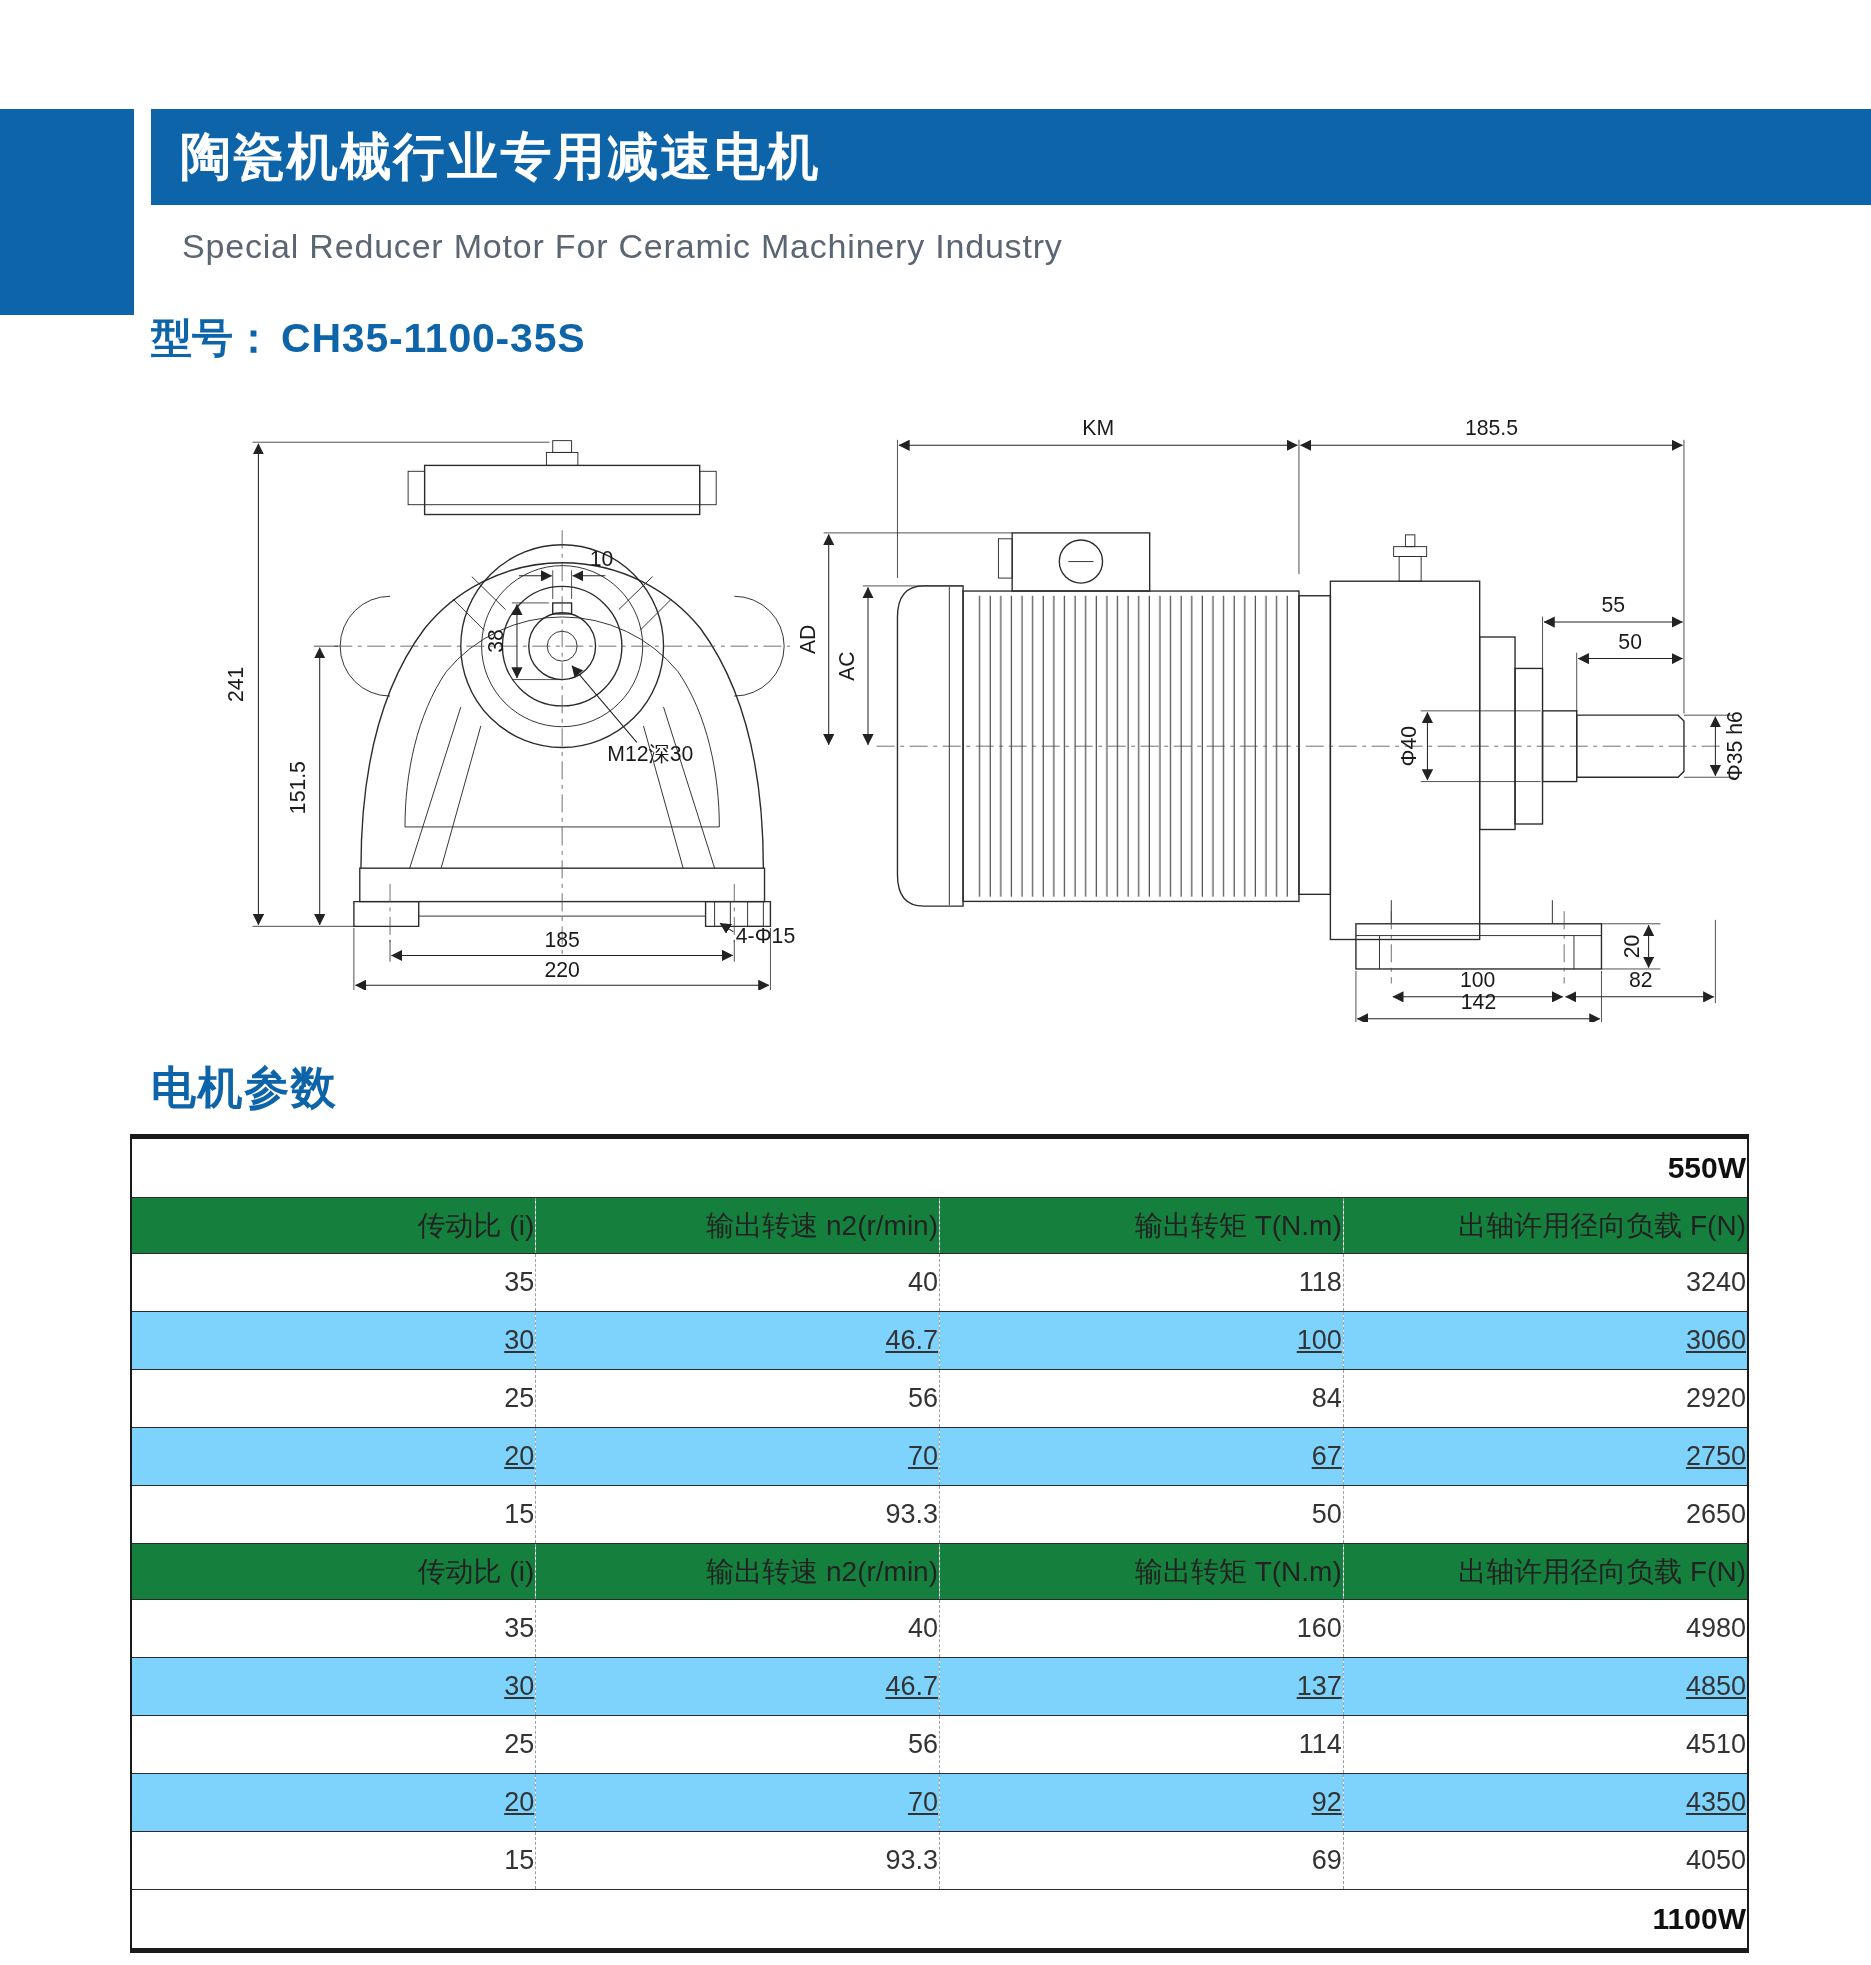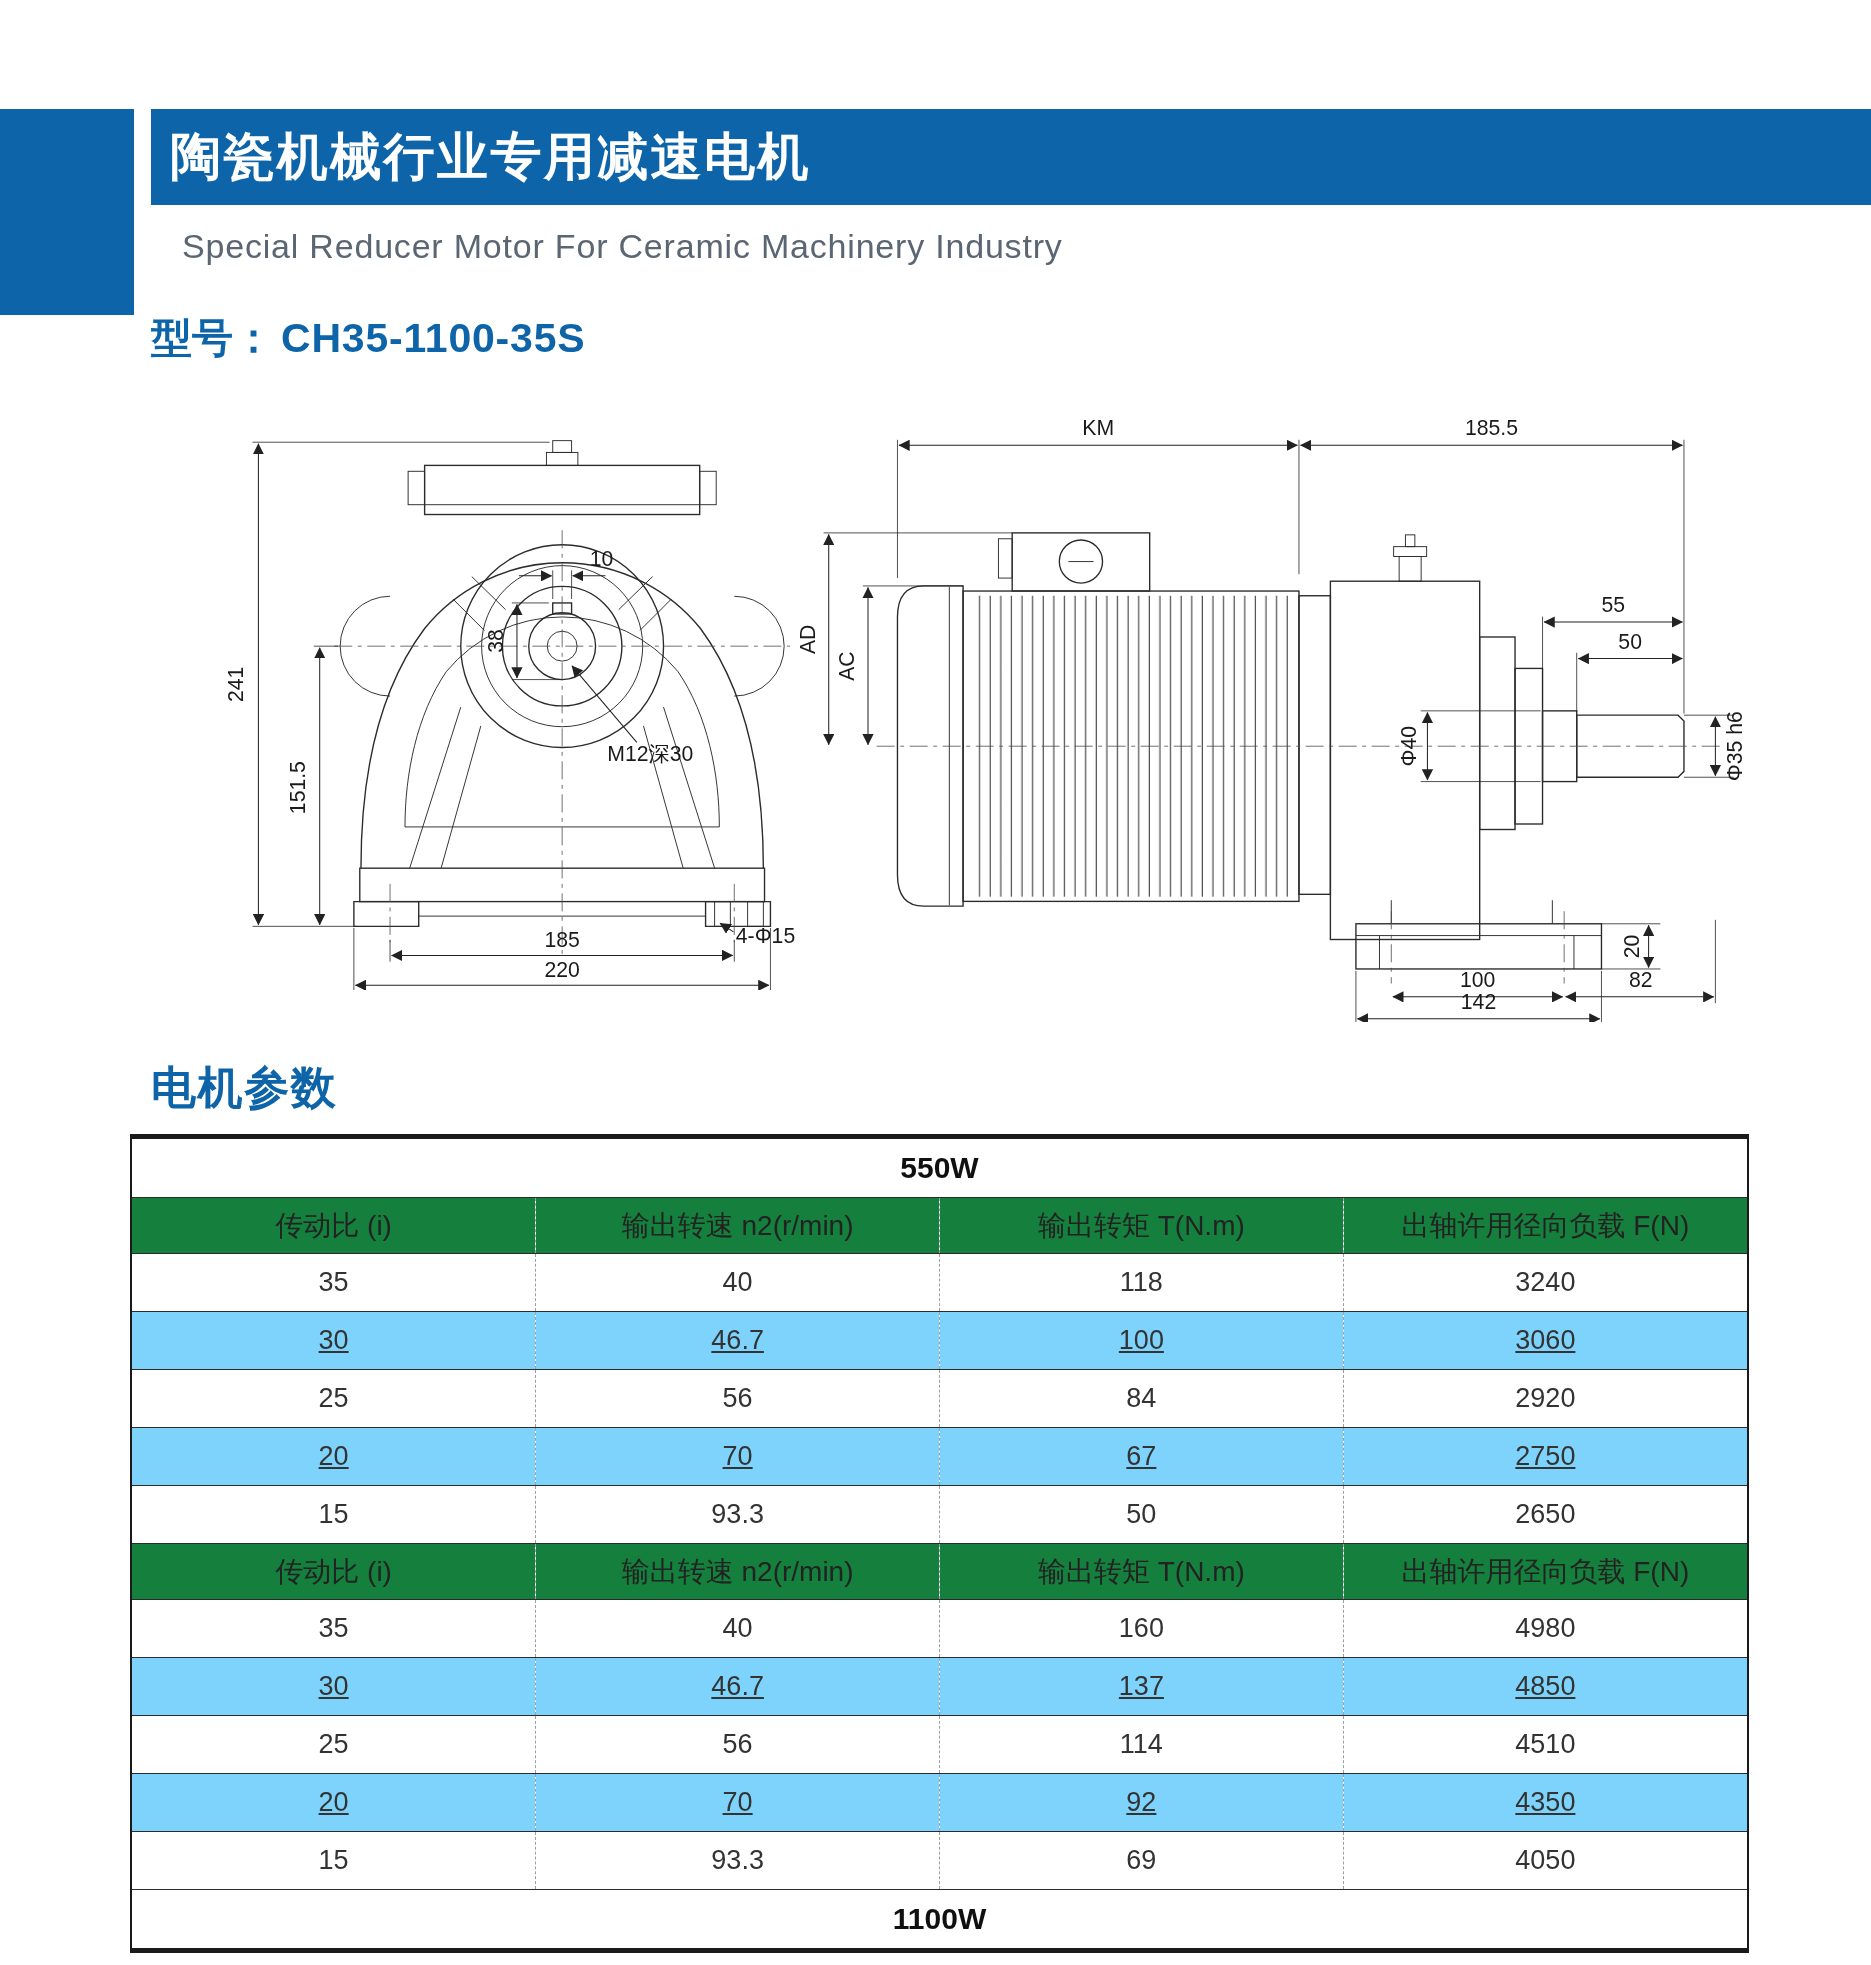--- a/index.html
+++ b/index.html
@@ -4,21 +4,21 @@
 <style>
   html,body{margin:0;padding:0;background:#ffffff;}
   body{
     width:1872px;height:2540px;position:relative;overflow:hidden;
     font-family:"Liberation Sans",sans-serif;color:#222;
   }
   
   .corner-square{position:absolute;left:0;top:109px;width:134px;height:206px;background:#0d64a8;}
   .banner{position:absolute;left:151px;top:109px;width:1720px;height:96px;background:#0d64a8;}
   .banner h1{
-    margin:0;padding:0 0 0 19px;line-height:96px;font-size:51px;font-weight:bold;
+    margin:0;padding:0 0 0 29px;line-height:96px;font-size:51px;font-weight:bold;
     color:#ffffff;letter-spacing:2.4px;white-space:nowrap;
   }
   .subtitle{position:absolute;left:182px;top:227px;font-size:34px;color:#5b6672;letter-spacing:0.8px;white-space:nowrap;}
   .model-line{position:absolute;left:151px;top:311px;font-size:41px;font-weight:bold;color:#0d64a8;white-space:nowrap;}
   .model-line .model-value{margin-left:7px;letter-spacing:0.8px;}
   
   .drawing{position:absolute;}
   .front-svg{left:220px;top:432px;}
   .side-svg{left:794px;top:417px;}
   svg .p{fill:none;stroke:#2b2b2b;stroke-width:3.5;}
@@ -31,21 +31,21 @@
   .section-title{position:absolute;left:151px;top:1058px;font-size:45px;font-weight:bold;color:#0d64a8;letter-spacing:1.6px;}
   
   .spec-table{
     position:absolute;left:130px;top:1134px;width:1615px;
     border-top:5.9px solid #1a1a1a;border-bottom:5.9px solid #1a1a1a;
     border-left:2.4px solid #1a1a1a;border-right:2.4px solid #1a1a1a;
     background:#fff;
   }
   .spec-table table{width:100%;border-collapse:collapse;table-layout:fixed;}
   .spec-table td{
-    text-align:center;vertical-align:middle;height:55px;font-size:27px;color:#333;
+    text-align:right;vertical-align:middle;height:55px;font-size:27px;color:#333;
     border-top:1.6px solid #2b2b2b;overflow:hidden;white-space:nowrap;
   }
   .spec-table tr:first-child td{border-top:none;}
   .spec-table tr.power-row td{font-weight:bold;color:#101010;font-size:30px;height:56px;background:#fff;}
   .spec-table tr.head-row td{background:#15803d;color:#222;font-size:28px;height:53px;}
   .spec-table tr.head-row td + td,
   .spec-table tr.data-row td + td{border-left:1.2px dashed #9aa0a6;}
   .spec-table tr.alt td{background:#7dd3fc;text-decoration:underline;}
 </style>
 </head>

